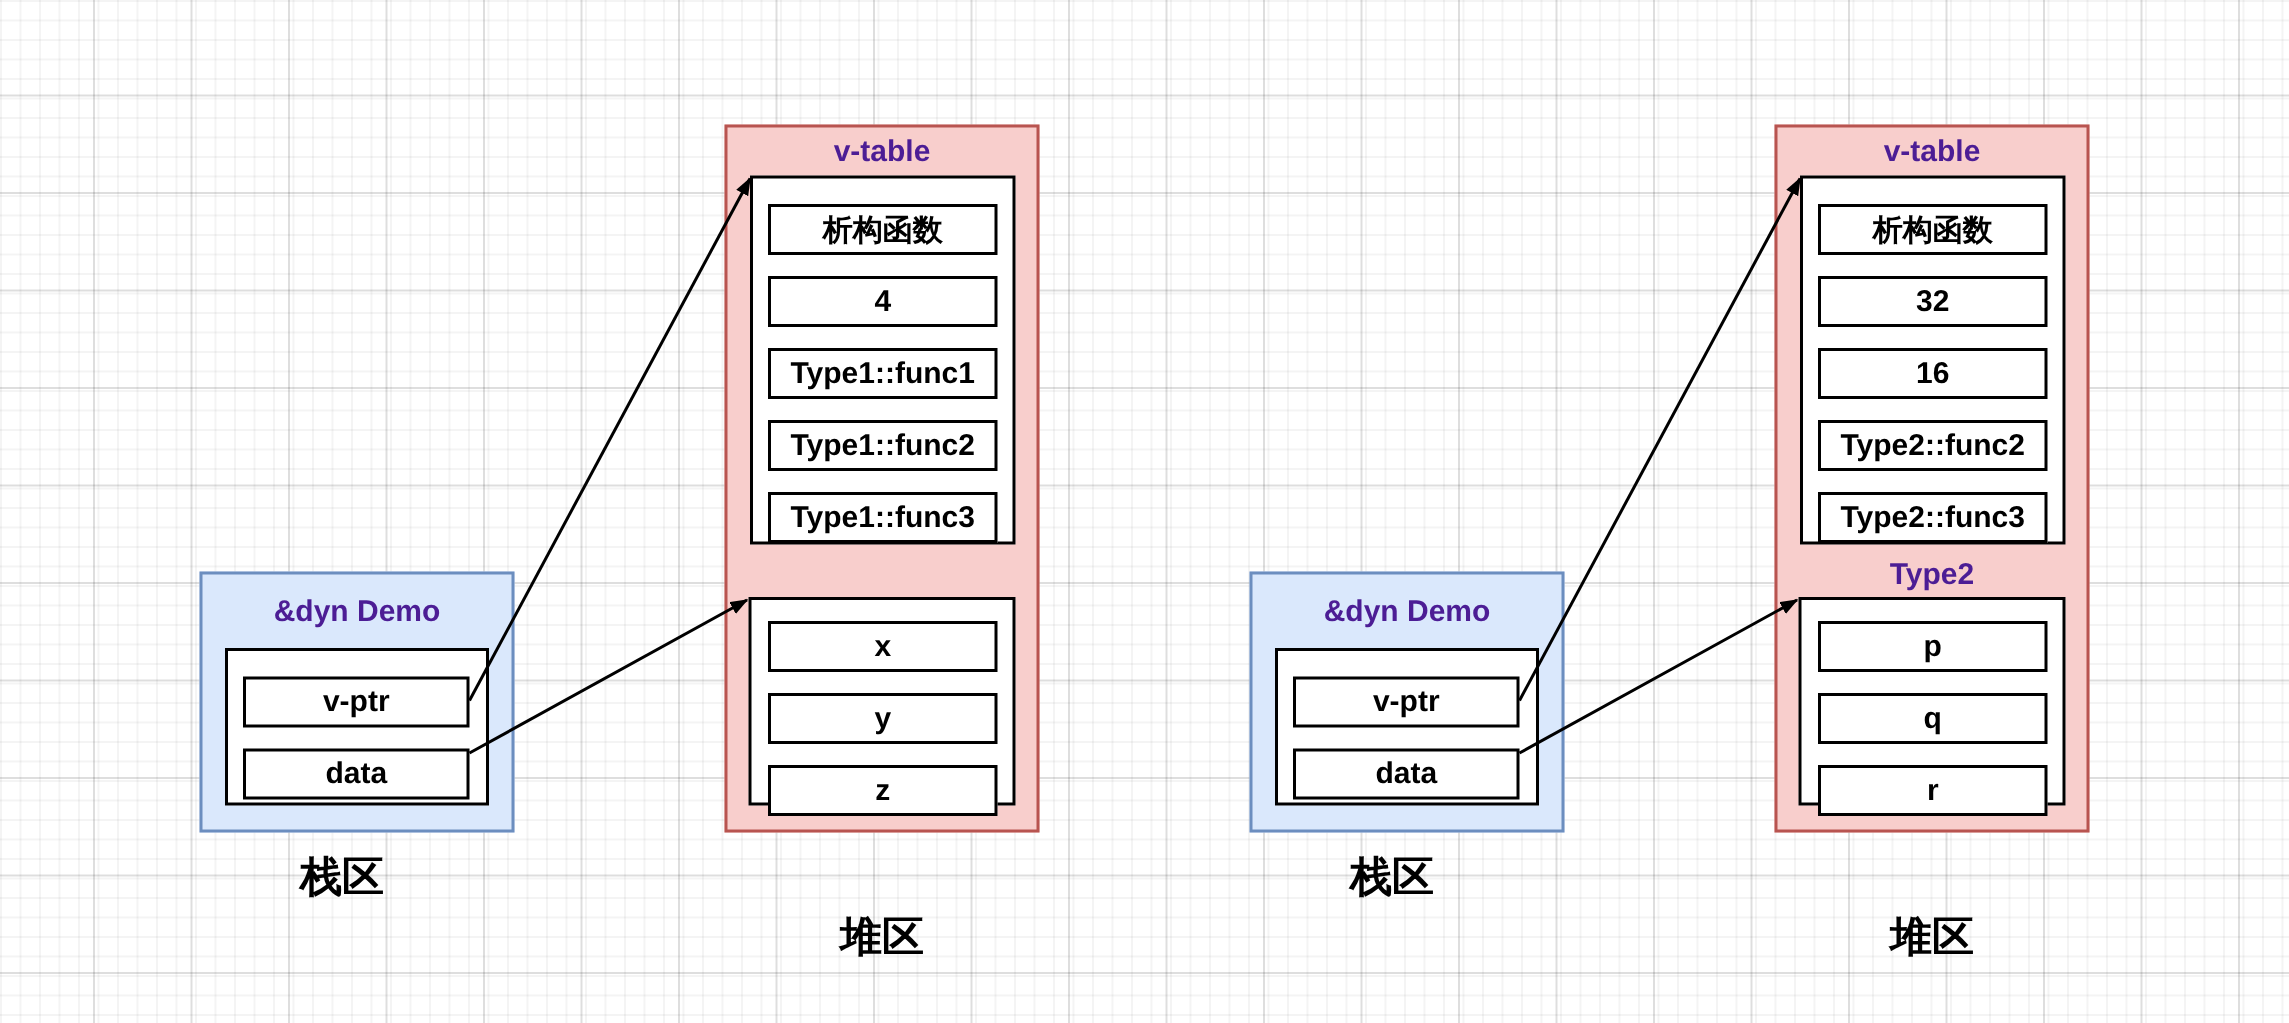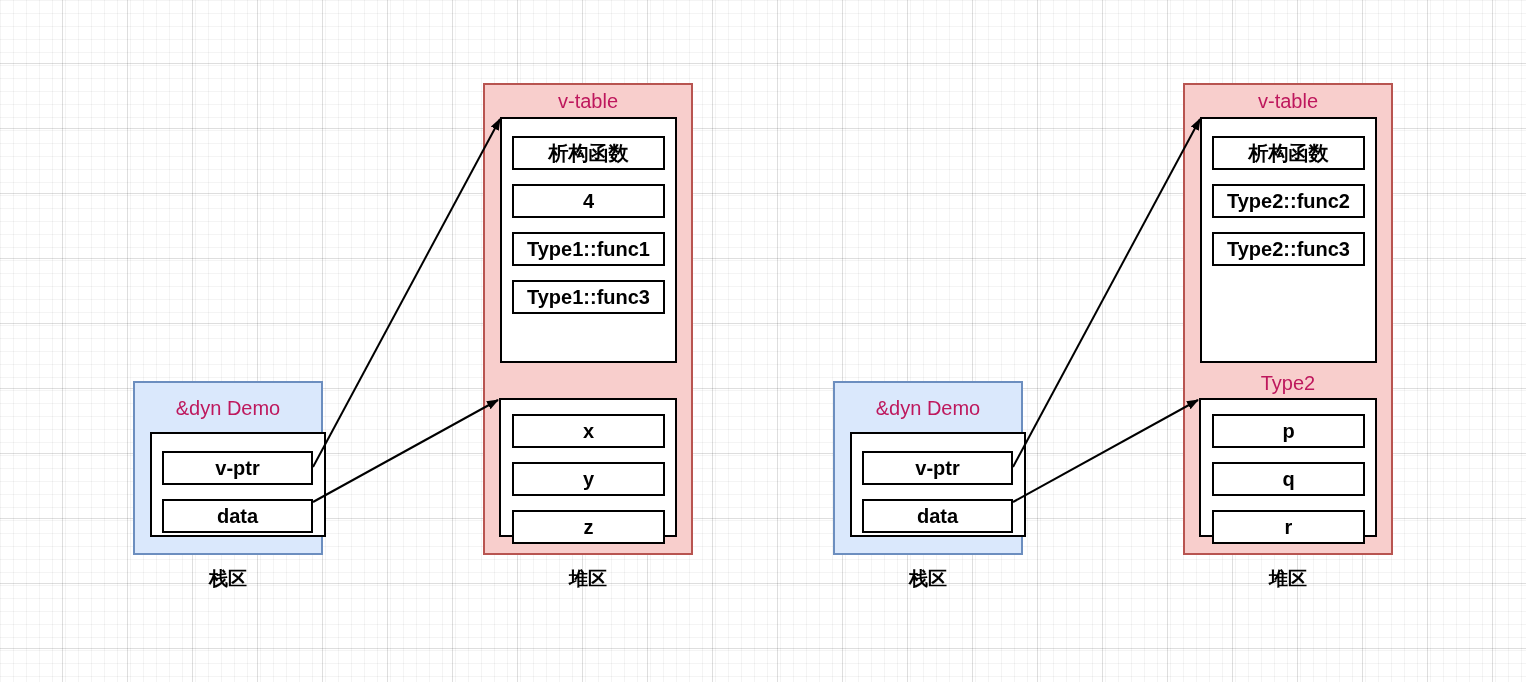--- a/index.html
+++ b/index.html
@@ -33,41 +33,41 @@
     top: 0;
     width: 763px;
     height: 682px;
   }
   .diagram.d0 { left: 0; }
   .diagram.d1 { left: 700px; }
 
   .stack-box {
     position: absolute;
     left: 133px; top: 381px;
-    width: 190px; height: 174px;
+    width: 210px; height: 174px;
     box-sizing: border-box;
     background: #dae8fc;
     border: 2px solid #6c8ebf;
   }
   .heap-box {
     position: absolute;
     left: 483px; top: 83px;
     width: 210px; height: 472px;
     box-sizing: border-box;
     background: #f8cecc;
     border: 2px solid #b85450;
   }
   .box-title {
     position: absolute;
     left: 0;
     width: 100%;
     text-align: center;
-    font-weight: normal;
+    font-weight: bold;
     font-size: 20px;
-    color: #be185d;
+    color: #4c1d95;
     white-space: nowrap;
   }
   .stack-title  { top: 14px; }
   .vtable-title { top: 5px; }
   .type-title   { top: 287px; }
 
   .frame {
     position: absolute;
     box-sizing: border-box;
     background: #ffffff;
@@ -100,26 +100,26 @@
     color: #000;
     white-space: nowrap;
   }
 
   .area-label {
     position: absolute;
     width: 210px;
     top: 566px;
     text-align: center;
     font-weight: bold;
-    font-size: 19px;
+    font-size: 28px;
     color: #000;
     white-space: nowrap;
   }
   .stack-label { left: 123px; }
-  .heap-label  { left: 483px; }
+  .heap-label  { left: 483px; margin-top: 40px; }
 
   svg.arrows {
     position: absolute;
     left: 0; top: 0;
     width: 1526px;
     height: 682px;
     z-index: 10;
     pointer-events: none;
   }
   svg.arrows line {
@@ -142,20 +142,21 @@
       </div>
     </div>
 
     <div class="heap-box">
       <div class="box-title vtable-title">v-table</div>
       <div class="frame vtable-frame"></div>
       <div class="rows vtable-rows">
         <div class="row">析构函数</div>
         <div class="row">4</div>
         <div class="row">Type1::func1</div>
+        <div class="row">Type1::func2</div>
         <div class="row">Type1::func3</div>
       </div>
       <div class="frame type-frame"></div>
       <div class="rows type-rows">
         <div class="row">x</div>
         <div class="row">y</div>
         <div class="row">z</div>
       </div>
     </div>
 
@@ -171,20 +172,22 @@
         <div class="row">v-ptr</div>
         <div class="row">data</div>
       </div>
     </div>
 
     <div class="heap-box">
       <div class="box-title vtable-title">v-table</div>
       <div class="frame vtable-frame"></div>
       <div class="rows vtable-rows">
         <div class="row">析构函数</div>
+        <div class="row">32</div>
+        <div class="row">16</div>
         <div class="row">Type2::func2</div>
         <div class="row">Type2::func3</div>
       </div>
       <div class="box-title type-title">Type2</div>
       <div class="frame type-frame"></div>
       <div class="rows type-rows">
         <div class="row">p</div>
         <div class="row">q</div>
         <div class="row">r</div>
       </div>

